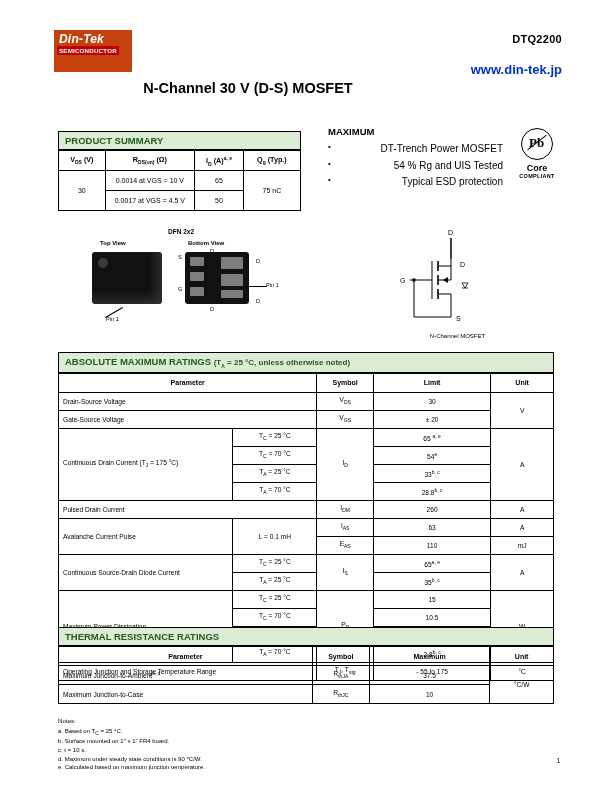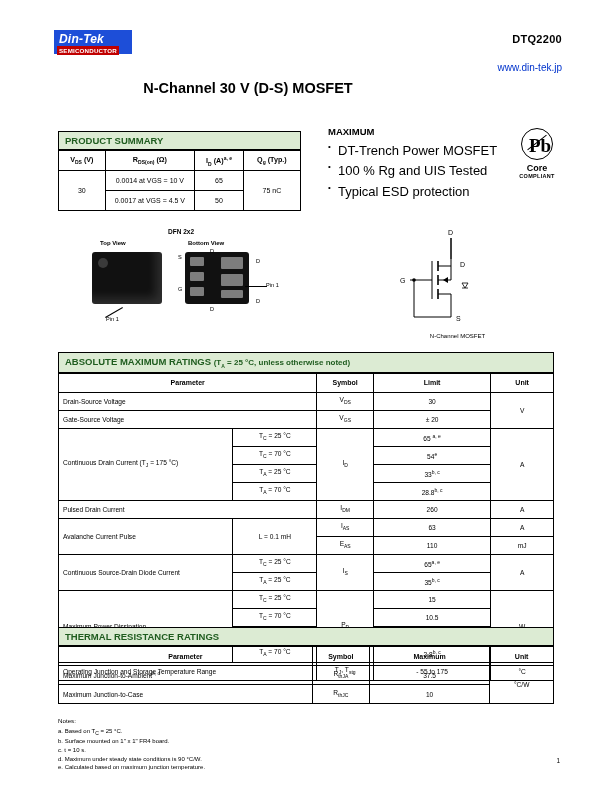--- a/index.html
+++ b/index.html
@@ -8,25 +8,25 @@
     background:#ffffff;
     font-family:"Liberation Sans", sans-serif;
     color:#000;
     position:relative;
     overflow:hidden;
   }
   .page{position:relative;width:612px;height:792px;box-sizing:border-box;padding:0;}
 
   
   .header{position:absolute;left:0;top:0;width:612px;height:66px;}
-  .logo{position:absolute;left:54px;top:30px;width:78px;height:24px;background:#1d4ed8;color:#fff;text-align:center;}
+  .logo{position:absolute;left:54px;top:30px;width:78px;height:42px;background:#c2410c;color:#fff;text-align:center;}
   .logo .l1{position:absolute;left:5px;top:2px;font-size:12px;font-weight:bold;font-style:italic;color:#fff;letter-spacing:.2px;}
   .logo .l2{position:absolute;left:3px;top:16px;font-size:6.2px;font-weight:bold;color:#ffffff;background:#c00000;padding:1px 2px;letter-spacing:.2px;}
   .partno{position:absolute;right:50px;top:33px;font-size:11px;font-weight:bold;letter-spacing:.3px;}
-  .website{position:absolute;right:50px;top:62px;font-size:10px;font-weight:normal;color:#0033cc;}
+  .website{position:absolute;right:50px;top:62px;font-size:13px;font-weight:bold;color:#0033cc;}
 
   .doctitle{position:absolute;left:0;top:80px;width:496px;text-align:center;font-size:14.5px;font-weight:bold;}
 
   
   .ps-wrap{position:absolute;left:58px;top:131px;width:243px;}
   .sec-green{
     background:#dcebd3;border:1px solid #000;
     font-size:9.5px;font-weight:bold;color:#1f5c1f;
     padding:3px 6px;box-sizing:border-box;
   }
@@ -35,28 +35,28 @@
   .ps-table{width:243px;margin-top:0;}
   .ps-table th{background:#fff;font-size:7.2px;font-weight:bold;text-align:center;height:15px;}
   .ps-table td{text-align:center;height:15px;font-size:7px;}
   .sub{font-size:5px;vertical-align:sub;}
   .sup{font-size:5px;vertical-align:super;}
 
   
   .features{position:absolute;left:328px;top:126px;width:175px;}
   .feat-h{font-size:9.5px;font-weight:bold;margin:0 0 6px 0;}
   ul.bul{margin:0;padding:0;list-style:none;}
-  ul.bul li{font-size:13px;margin-bottom:4px;padding-left:10px;position:relative;line-height:1.25;}
+  ul.bul li{font-size:10px;margin-bottom:4px;padding-left:10px;position:relative;line-height:1.25;text-align:right;}
   ul.bul li:before{content:"•";position:absolute;left:0;top:-1px;font-size:8px;}
   .apps{position:absolute;left:328px;top:190px;width:175px;}
 
   
   .rohs{position:absolute;left:512px;top:128px;width:50px;text-align:center;}
   .pbcircle{width:30px;height:30px;border:1.6px solid #000;border-radius:50%;margin:0 auto;position:relative;}
-  .pbcircle .pb{position:absolute;left:7px;top:6px;font-size:19px;font-weight:bold;font-family:"Liberation Serif",serif;}
+  .pbcircle .pb{position:absolute;left:7px;top:6px;font-size:13px;font-weight:bold;font-family:"Liberation Serif",serif;}
   .pbcircle .slash{position:absolute;left:3px;top:13px;width:24px;height:0;border-top:1.4px solid #000;transform:rotate(-38deg);}
   .rohs .t1{font-size:9px;font-weight:bold;margin-top:3px;}
   .rohs .t2{font-size:5.5px;font-weight:bold;letter-spacing:.3px;}
 
   
   .pkg{position:absolute;left:60px;top:228px;width:250px;height:110px;}
   .pkg .dfnlbl{position:absolute;left:108px;top:0px;font-size:6.5px;font-weight:bold;}
   .pkg .tv{position:absolute;left:40px;top:12px;font-size:6px;font-weight:bold;}
   .pkg .bv{position:absolute;left:128px;top:12px;font-size:6px;font-weight:bold;}
   .chip-top{position:absolute;left:32px;top:24px;width:70px;height:52px;background:#111;border-radius:3px;
@@ -137,21 +137,21 @@
         <td>50</td>
       </tr>
     </tbody>
       </table>
   </div>
 
   <div class="features">
     <div class="feat-h">MAXIMUM</div>
     <ul class="bul">
       <li>DT-Trench Power MOSFET</li>
-      <li>100 % Rg and UIS Tested</li>
+      <li>54 % Rg and UIS Tested</li>
       <li>Typical ESD protection</li>
     </ul>
   </div>
 
 
   <div class="rohs">
     <div class="pbcircle">
       <div class="pb">Pb</div>
       <div class="slash"></div>
     </div>

